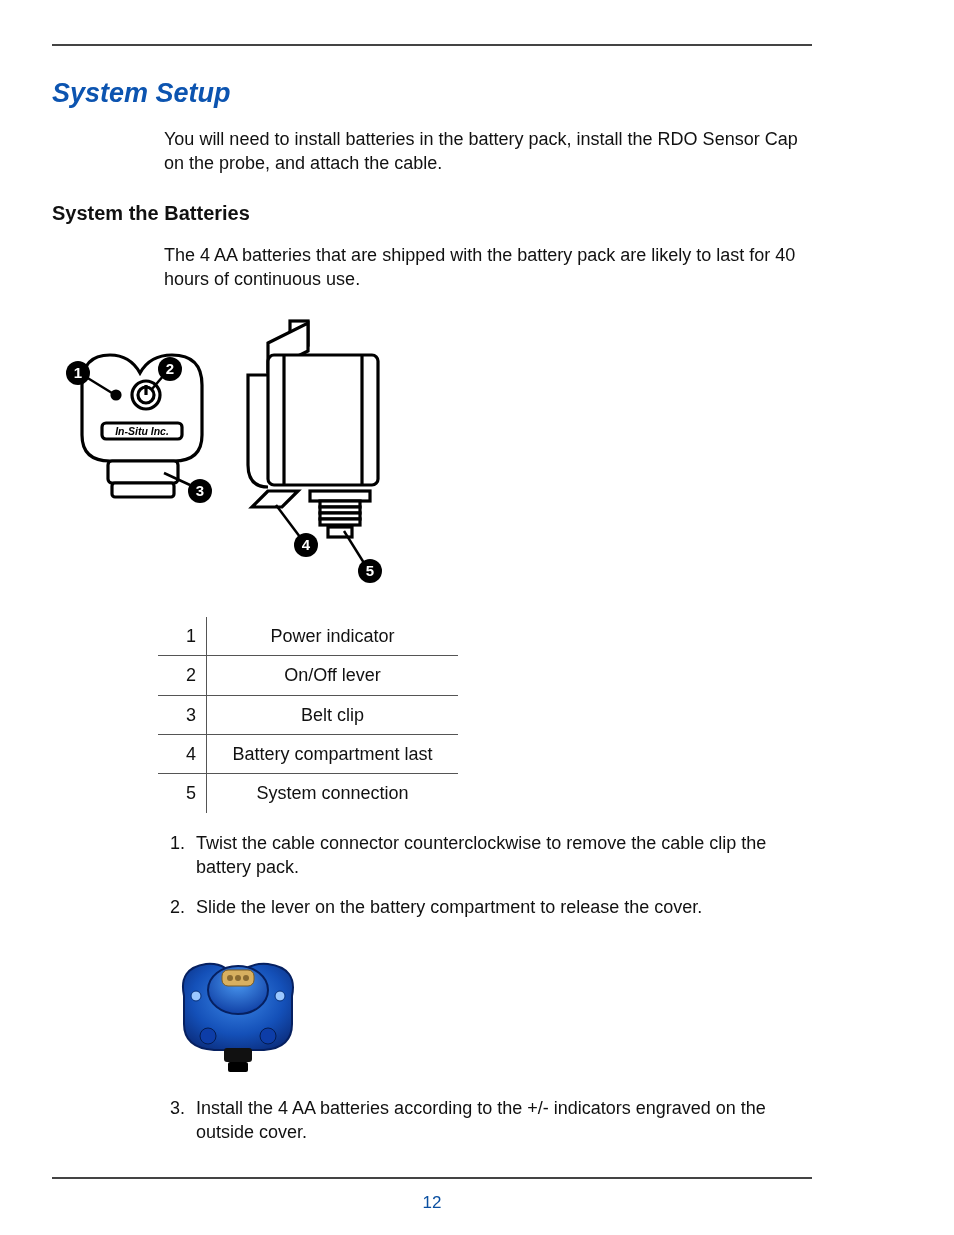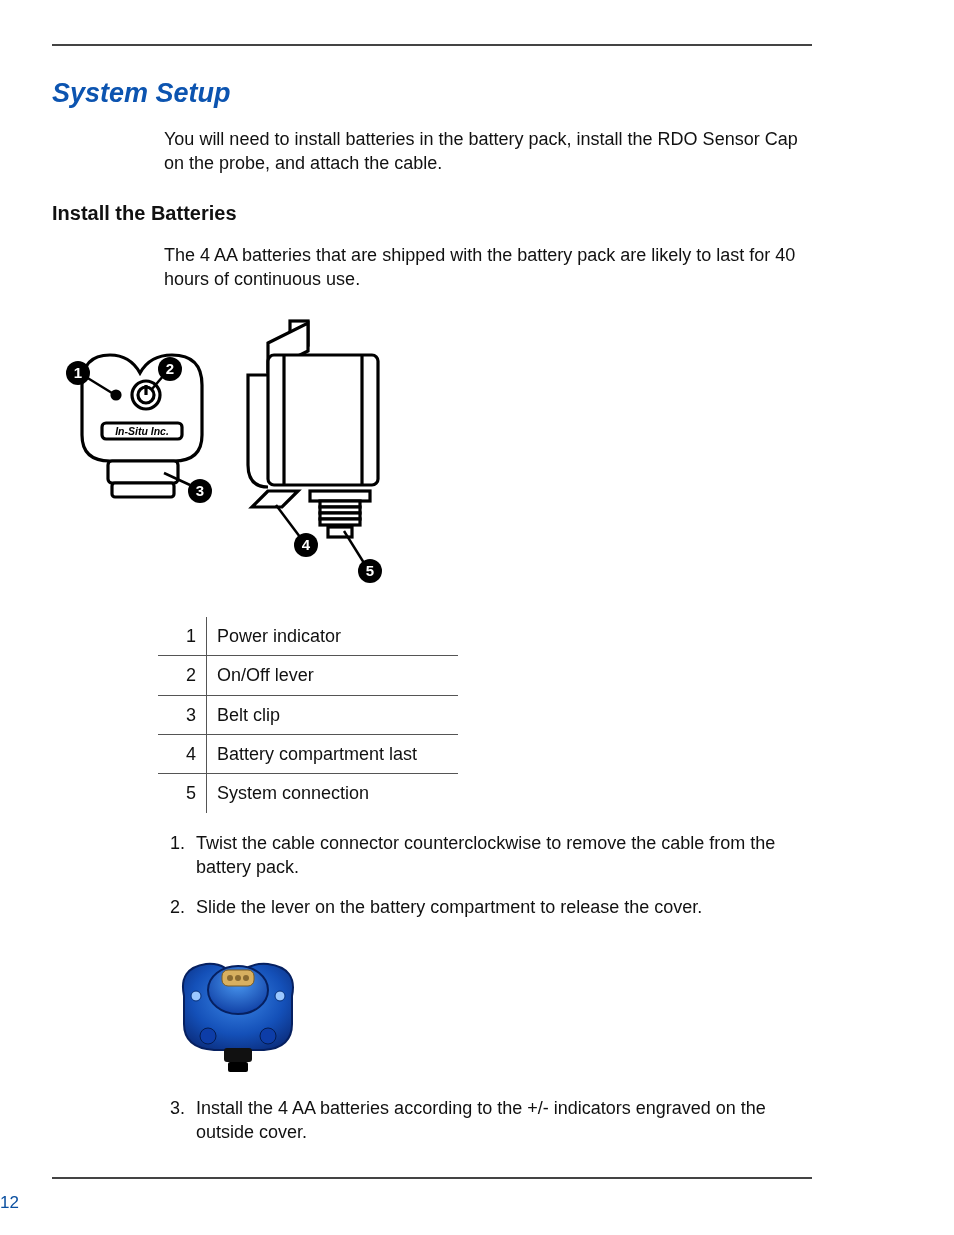--- a/index.html
+++ b/index.html
@@ -32,20 +32,21 @@
     left:52px;
     right:52px;
     bottom:56px;
     border-top:2px solid #444;
     height:0;
   }
   .page-number{
     position:absolute;
     left:0;right:0;
     bottom:22px;
+    text-align:center;
     color:#0a4fa0;
     font-size:17px;
   }
   .content{
     position:absolute;
     left:52px;
     right:52px;
     top:78px;
     bottom:70px;
   }
@@ -77,20 +78,21 @@
   svg{display:block;}
   table.legend{
     border-collapse:collapse;
     margin:8px 0 18px -6px;
     width:300px;
   }
   table.legend td{
     padding:7px 10px 7px 10px;
     font-size:18px;
     vertical-align:middle;
+    text-align:center;
   }
   table.legend tr td:first-child{
     text-align:right;
     width:28px;
     border-right:1.5px solid #555;
   }
   table.legend tr{
     border-bottom:1.5px solid #555;
   }
   table.legend tr:last-child{
@@ -115,21 +117,21 @@
 
 <div class="outer">
   <div class="rule-top"></div>
 
   <div class="content">
 
     <h1 class="section">System Setup</h1>
 
     <p class="body-indent">You will need to install batteries in the battery pack, install the RDO Sensor Cap on the probe, and attach the cable.</p>
 
-    <h2 class="sub">Install the Batteries</h2>
+    <h2 class="sub">System the Batteries</h2>
 
     <p class="body-indent">The 4 AA batteries that are shipped with the battery pack are likely to last for 40 hours of continuous use.</p>
 
     <div class="body-indent figure1">
       <svg width="360" height="280" viewBox="0 0 360 280">
 
         <g stroke="#000" stroke-width="3.2" fill="#fff">
 
           <path d="M30 70
                    Q30 40 58 40
@@ -239,21 +241,21 @@
         <tr>
           <td>5</td>
           <td>System connection</td>
         </tr>
       </tbody>
         </table>
     </div>
 
     <div class="body-indent">
       <ol class="steps">
-        <li>Twist the cable connector counterclockwise to remove the cable from the battery pack.</li>
+        <li>Twist the cable connector counterclockwise to remove the cable clip the battery pack.</li>
         <li>Slide the lever on the battery compartment to release the cover.</li>
       </ol>
 
       <div class="figure2">
         <svg width="140" height="140" viewBox="0 0 140 140">
           <defs>
             <radialGradient id="bg" cx="50%" cy="40%" r="70%">
               <stop offset="0%" stop-color="#3b86e6"></stop>
               <stop offset="60%" stop-color="#1450b8"></stop>
               <stop offset="100%" stop-color="#0a2a78"></stop>

